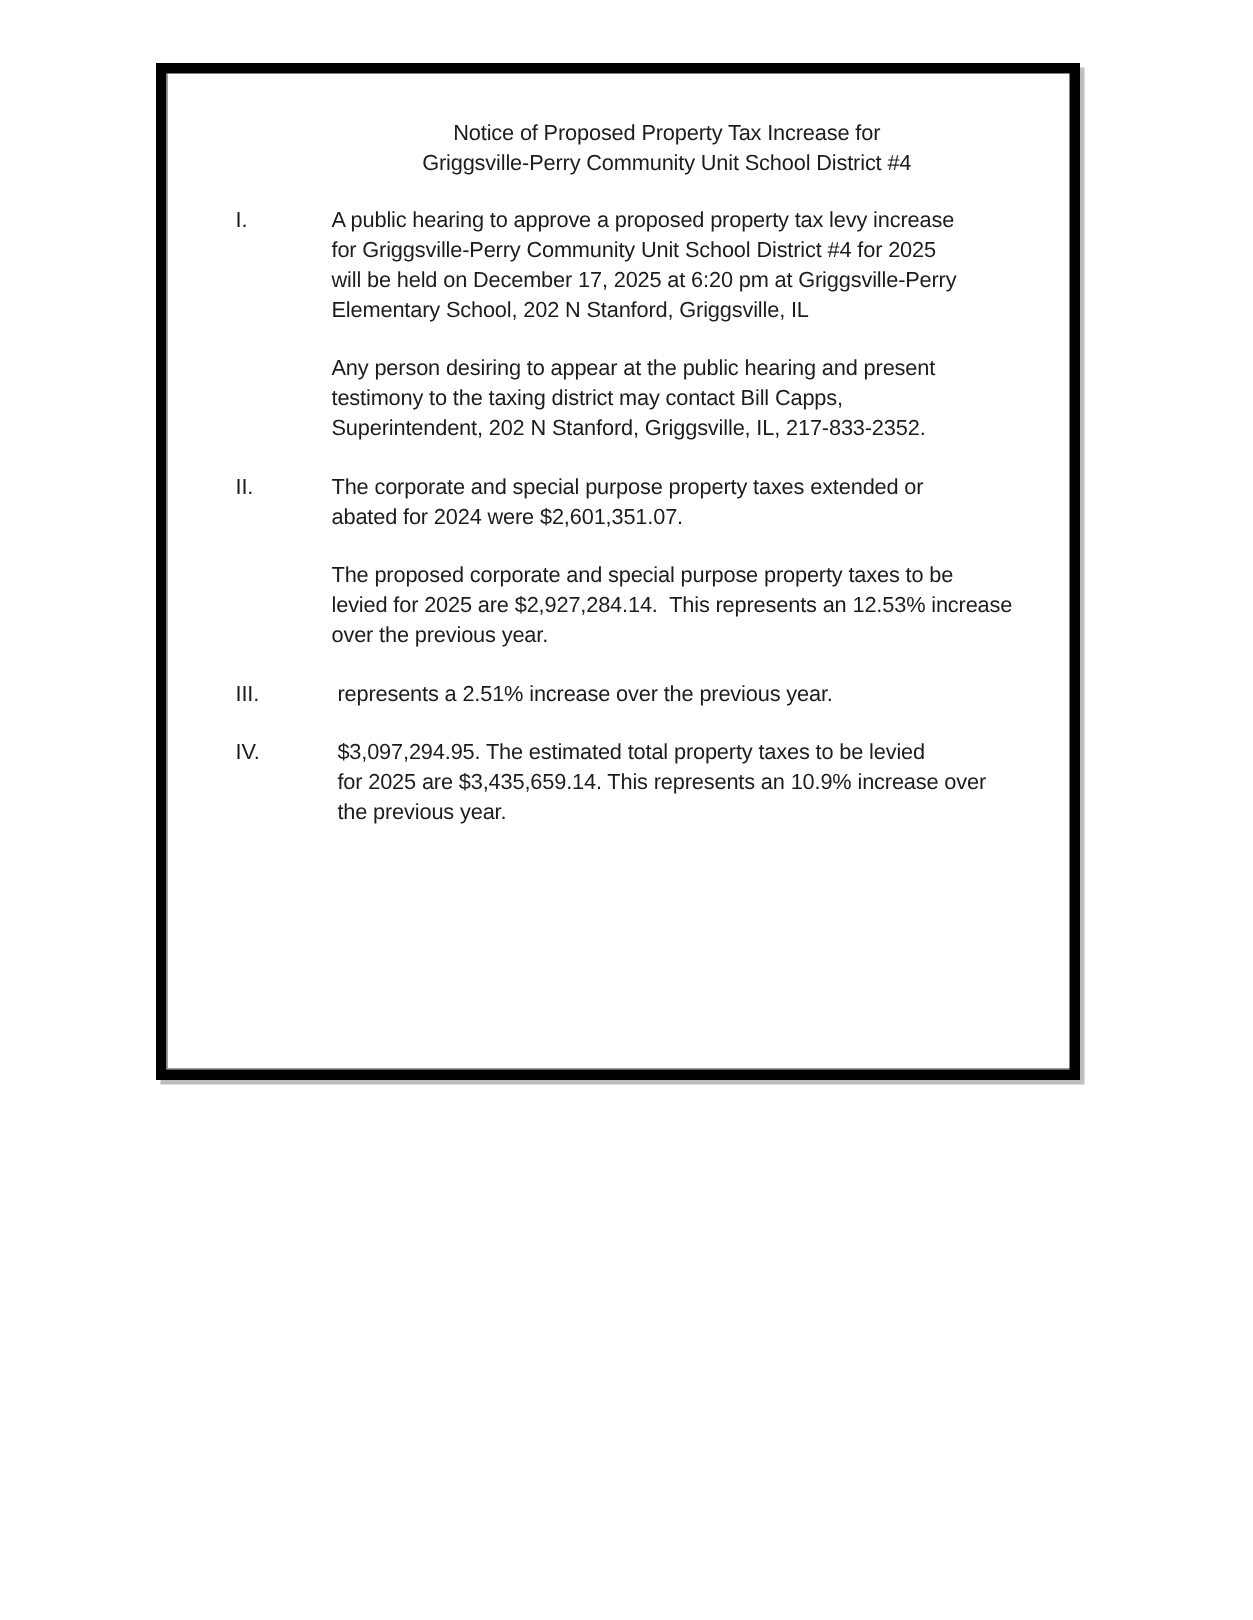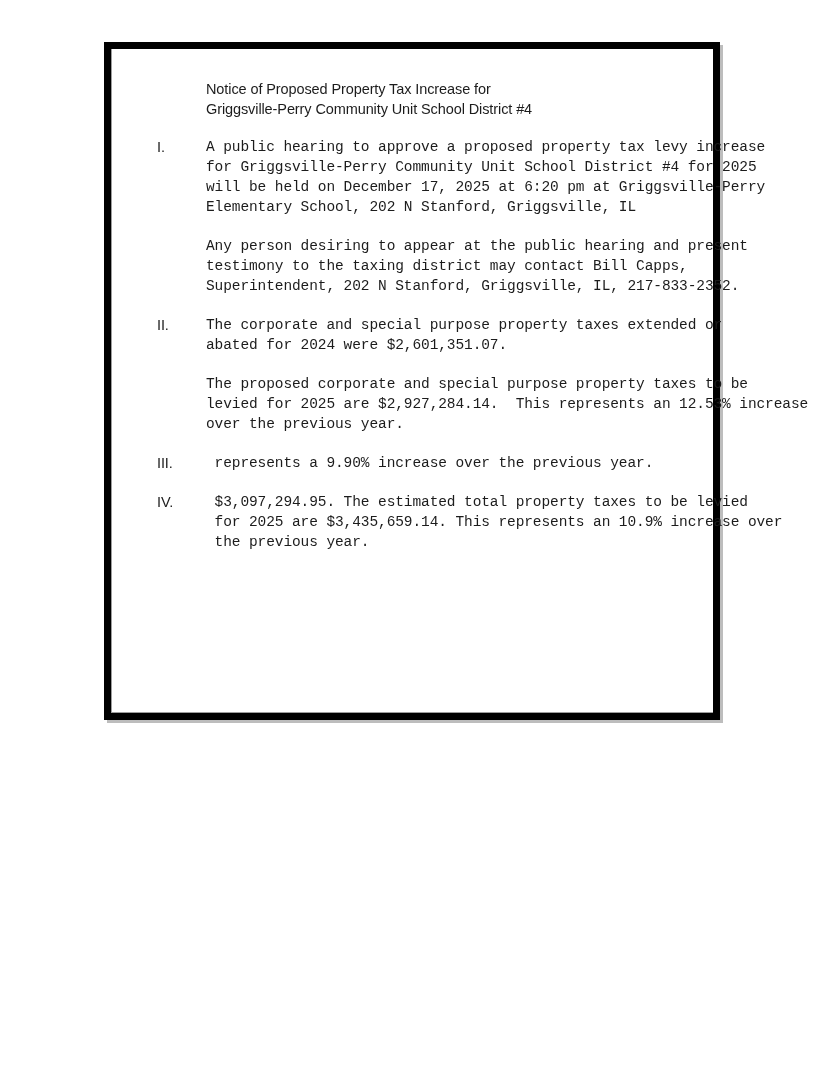--- a/index.html
+++ b/index.html
@@ -22,21 +22,21 @@
     width: 616px;
     height: 678px;
     box-sizing: border-box;
     border: 7px solid #000000;
     background: #ffffff;
     box-shadow: 3px 3px 0 #bdbdbd, inset 1px -1px 0 #9d9d9d;
     padding-top: 30px;
   }
   .title {
     margin: 0 30px 18px 95px;
-    text-align: left;
+    text-align: center;
   }
   .line {
     white-space: pre;
     font-size: 14.5px;
     line-height: 20px;
     letter-spacing: -0.1px;
   }
   .item {
     display: flex;
     align-items: flex-start;
@@ -46,22 +46,21 @@
     margin-left: 46px;
     font-size: 14.5px;
     line-height: 20px;
     letter-spacing: -0.1px;
   }
   .item-body {
     flex: 1;
     margin-right: 28px;
   }
   .para {
-    margin: 0 0 19px 0;
-    font-family: Liberation Mono, monospace;
+    margin: 0 0 19px 15px;
   }
 </style>
 </head>
 <body>
 
 <div class="frame">
 
   <div class="title">
     <div class="line">Notice of Proposed Property Tax Increase for</div>
     <div class="line">Griggsville-Perry Community Unit School District #4</div>
@@ -96,21 +95,21 @@
         <div class="line">levied for 2025 are $2,927,284.14.  This represents an 12.53% increase</div>
         <div class="line">over the previous year.</div>
       </div>
     </div>
   </div>
 
   <div class="item">
     <div class="numeral">III.</div>
     <div class="item-body">
       <div class="para">
-        <div class="line"> represents a 9.90% increase over the previous year.</div>
+        <div class="line"> represents a 2.51% increase over the previous year.</div>
       </div>
     </div>
   </div>
 
   <div class="item">
     <div class="numeral">IV.</div>
     <div class="item-body">
       <div class="para">
         <div class="line"> $3,097,294.95. The estimated total property taxes to be levied</div>
         <div class="line"> for 2025 are $3,435,659.14. This represents an 10.9% increase over</div>

